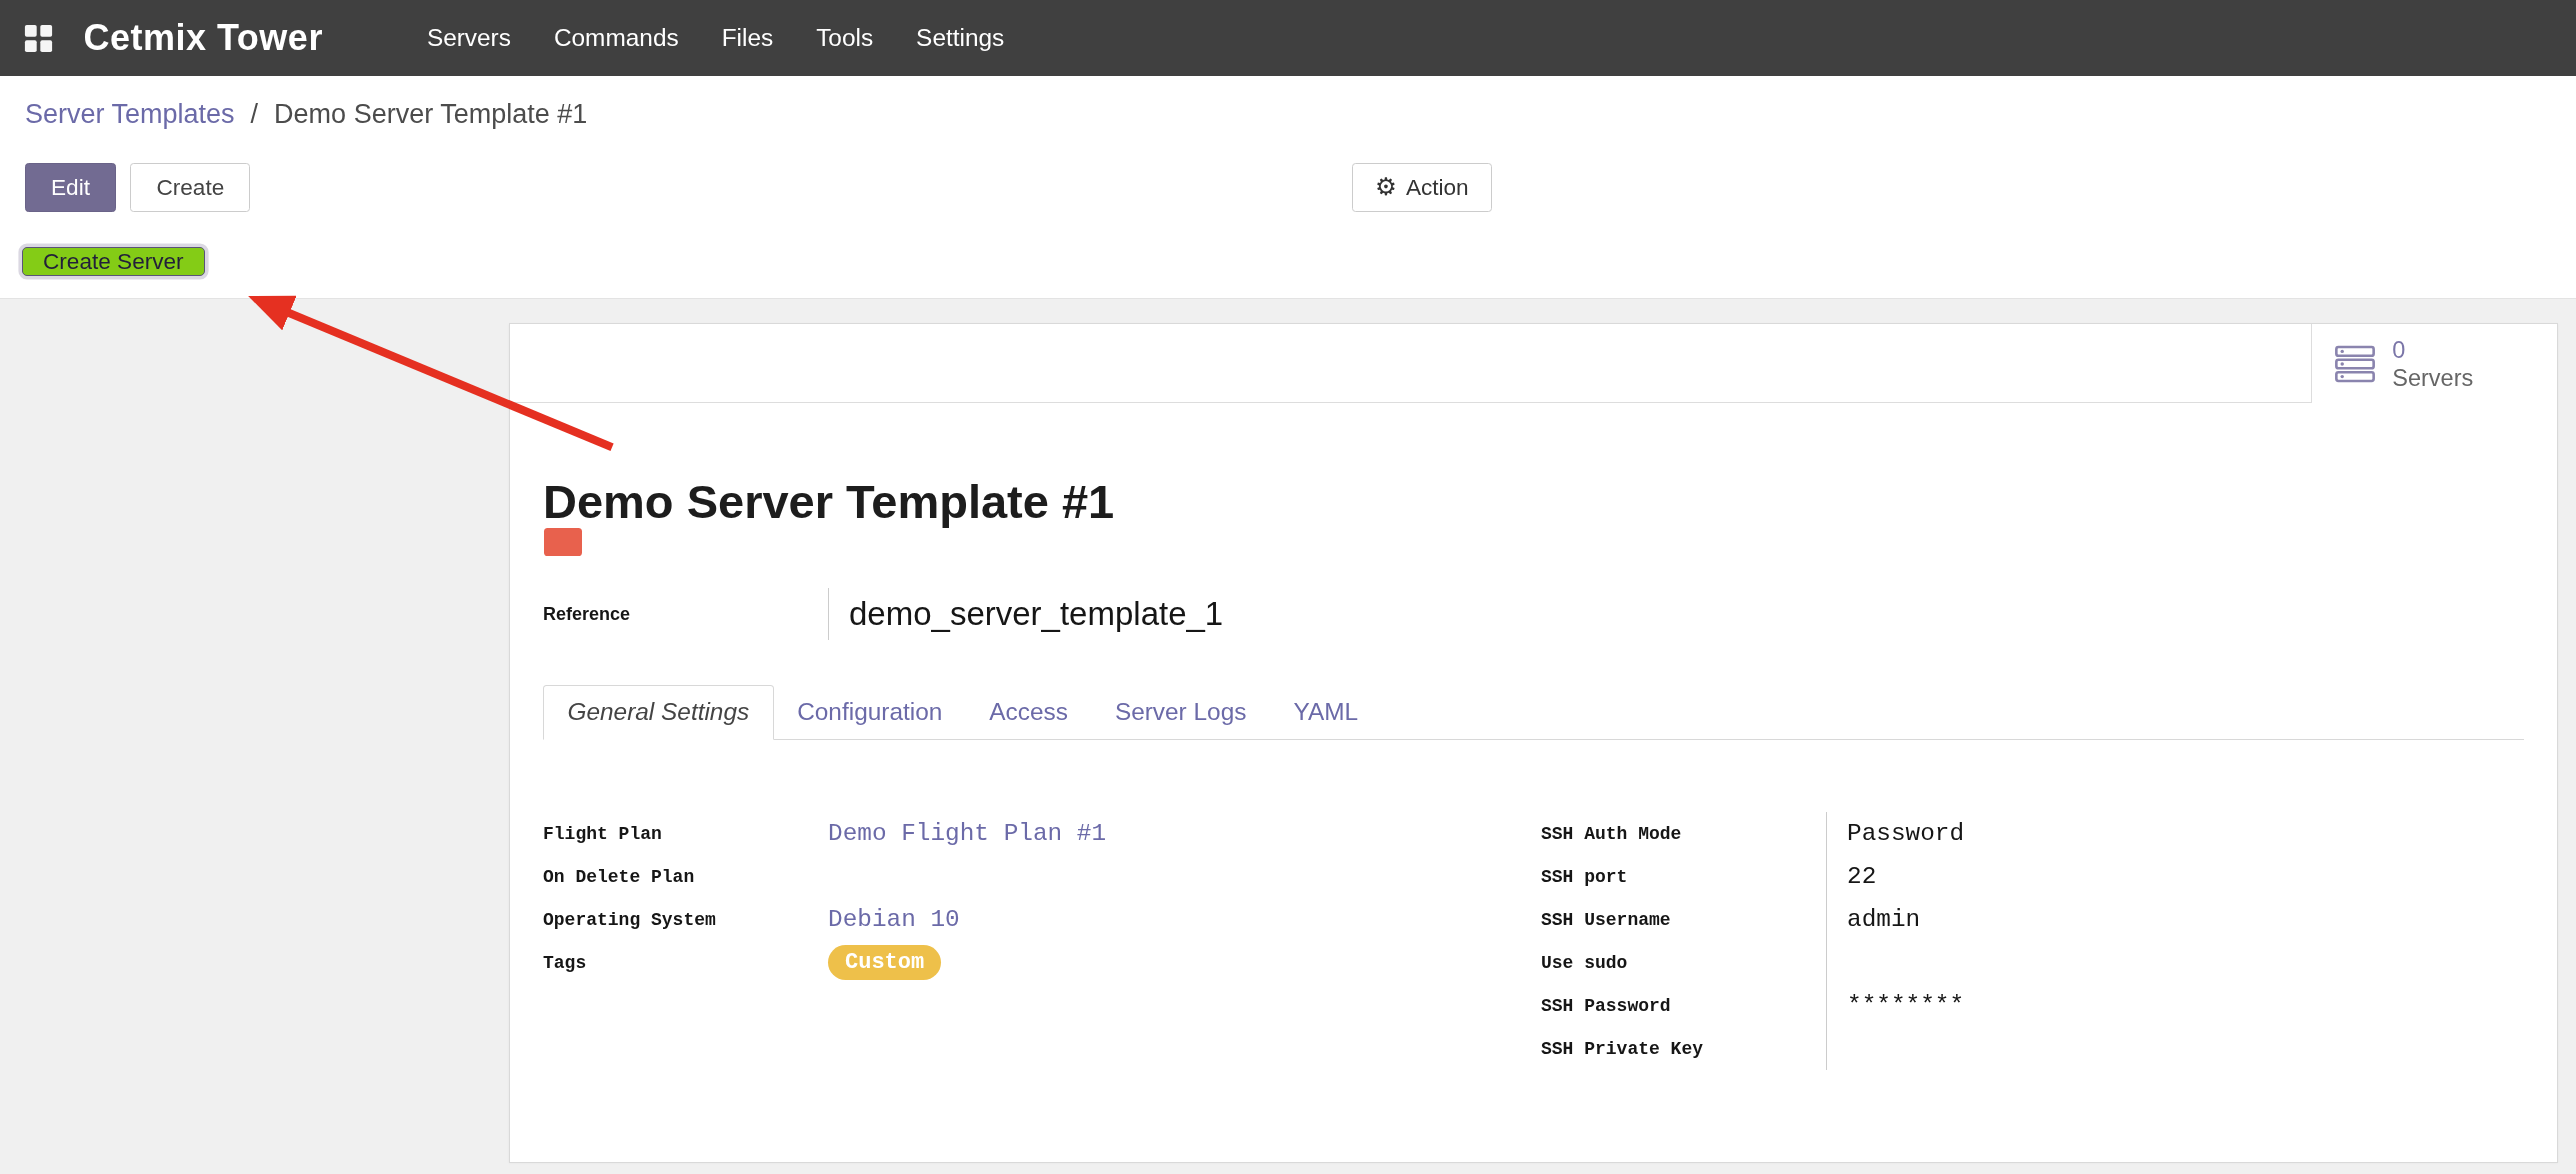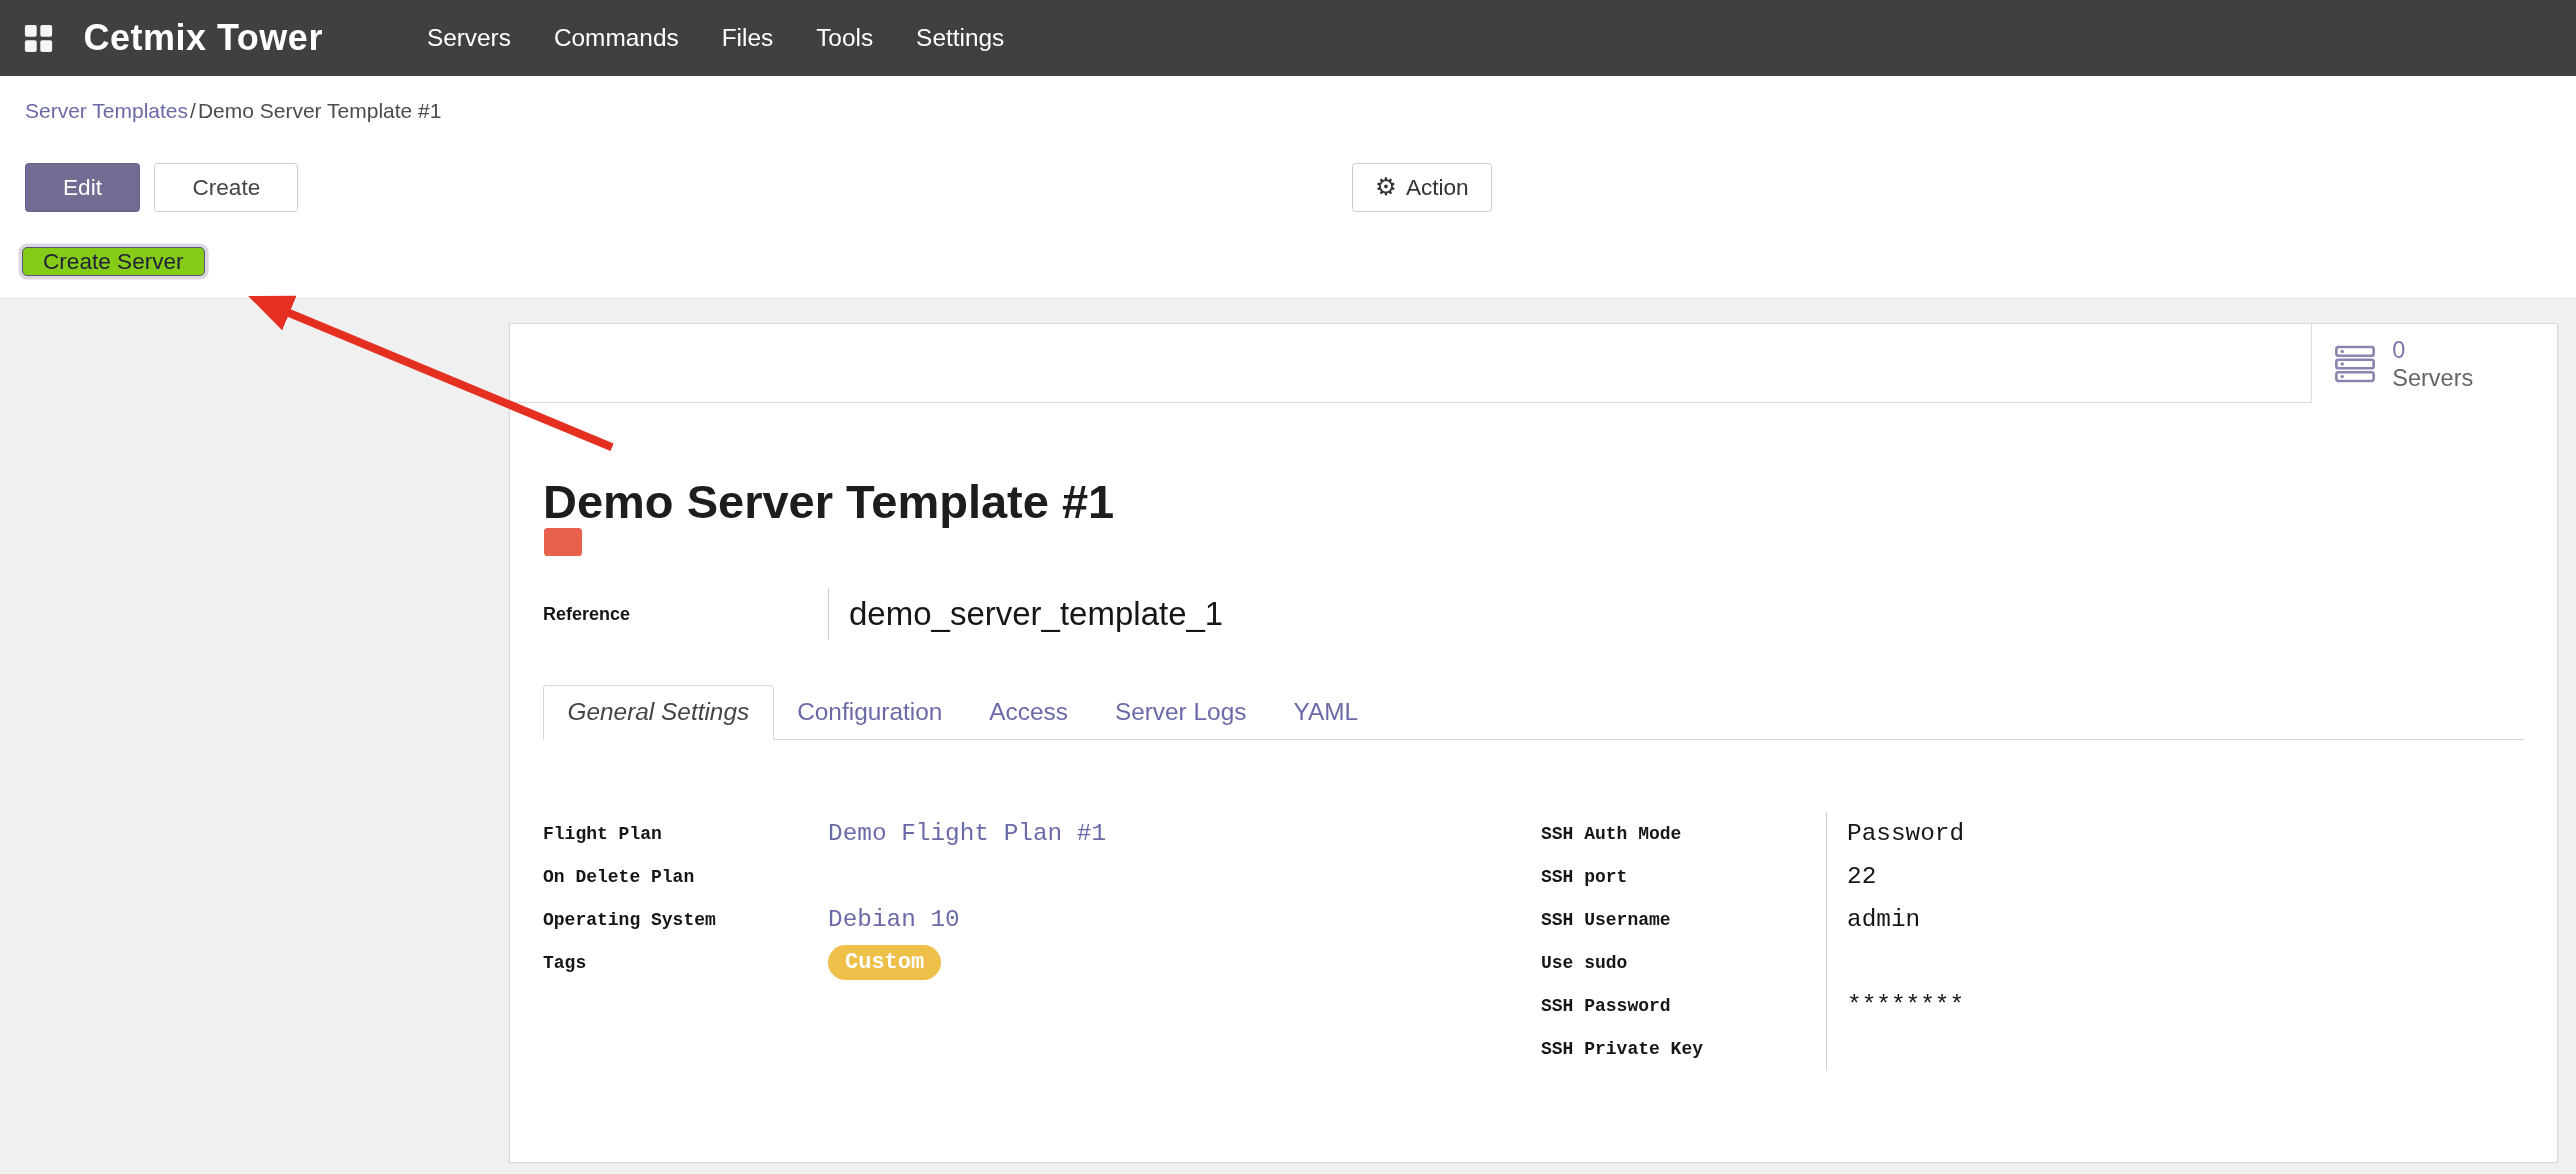--- a/index.html
+++ b/index.html
@@ -19,26 +19,26 @@
   .navbar {
     position: absolute; top: 0; left: 0; right: 0; height: 76px;
     background: #404040; display: flex; align-items: center; color: #fff;
   }
   .apps-icon { margin-left: 23.5px; width: 29px; height: 29px; cursor: pointer; flex: 0 0 auto; }
   .brand { margin-left: 31px; font-size: 36px; font-weight: 700; letter-spacing: 0.5px; cursor: pointer; white-space: nowrap; }
   .menu { display: flex; margin-left: 87px; gap: 9px; align-items: center; }
   .menu-item { font-size: 24.4px; padding: 11px 17px; cursor: pointer; white-space: nowrap; }
 
   
-  .breadcrumb { position: absolute; top: 99px; left: 25px; font-size: 21px; color: #4c4c4c; display: flex; gap: 2px; align-items: flex-end; }
+  .breadcrumb { position: absolute; top: 99px; left: 25px; font-size: 27px; color: #4c4c4c; display: flex; gap: 16px; align-items: flex-end; }
   .breadcrumb .crumb-link { color: #6b6aa8; cursor: pointer; }
 
   
   .btnrow { position: absolute; top: 163px; left: 25px; display: flex; gap: 14.5px; }
-  .btn { font-size: 22.6px; border-radius: 3.6px; padding: 10px 37px; cursor: pointer; border: 0.9px solid transparent; line-height: 27px; }
+  .btn { font-size: 22.6px; border-radius: 3.6px; padding: 10px 25px; cursor: pointer; border: 0.9px solid transparent; line-height: 27px; }
   .btn-primary { background: #726b92; color: #fff; border-color: #6a6388; }
   .btn-secondary { background: #fff; color: #444; border-color: #cccccc; }
   .action-btn {
     position: absolute; top: 163px; left: 1352px;
     display: flex; align-items: center; gap: 9px;
     background: #fff; border: 0.9px solid #ccc; border-radius: 3.6px;
     font-size: 22.6px; color: #333; padding: 10px 22px; cursor: pointer; line-height: 27px;
   }
   .gear { font-size: 24.4px; color: #333; line-height: 24.4px; }
 

